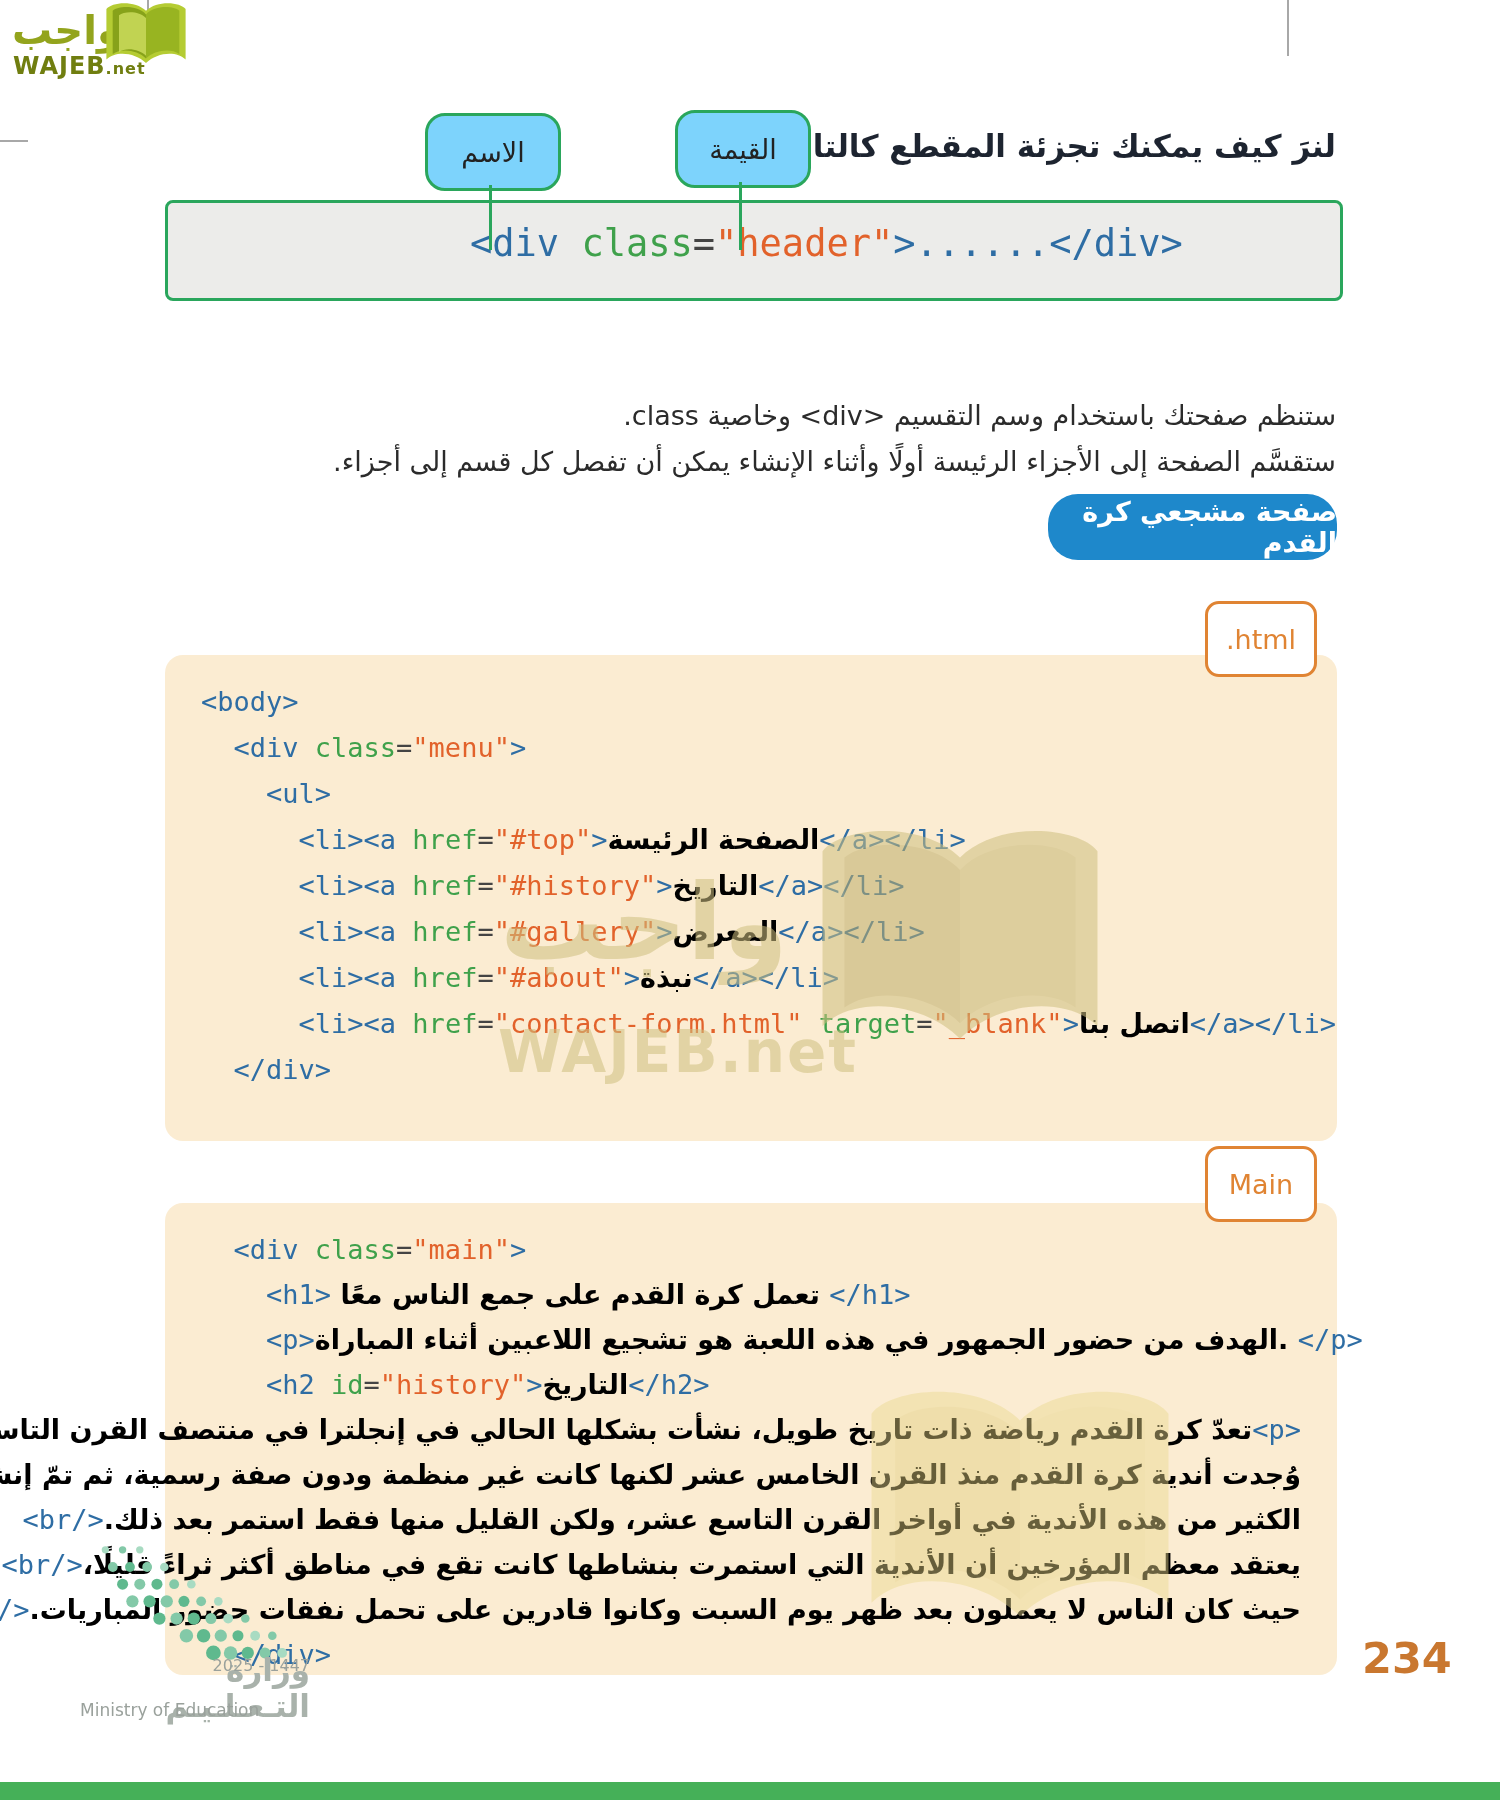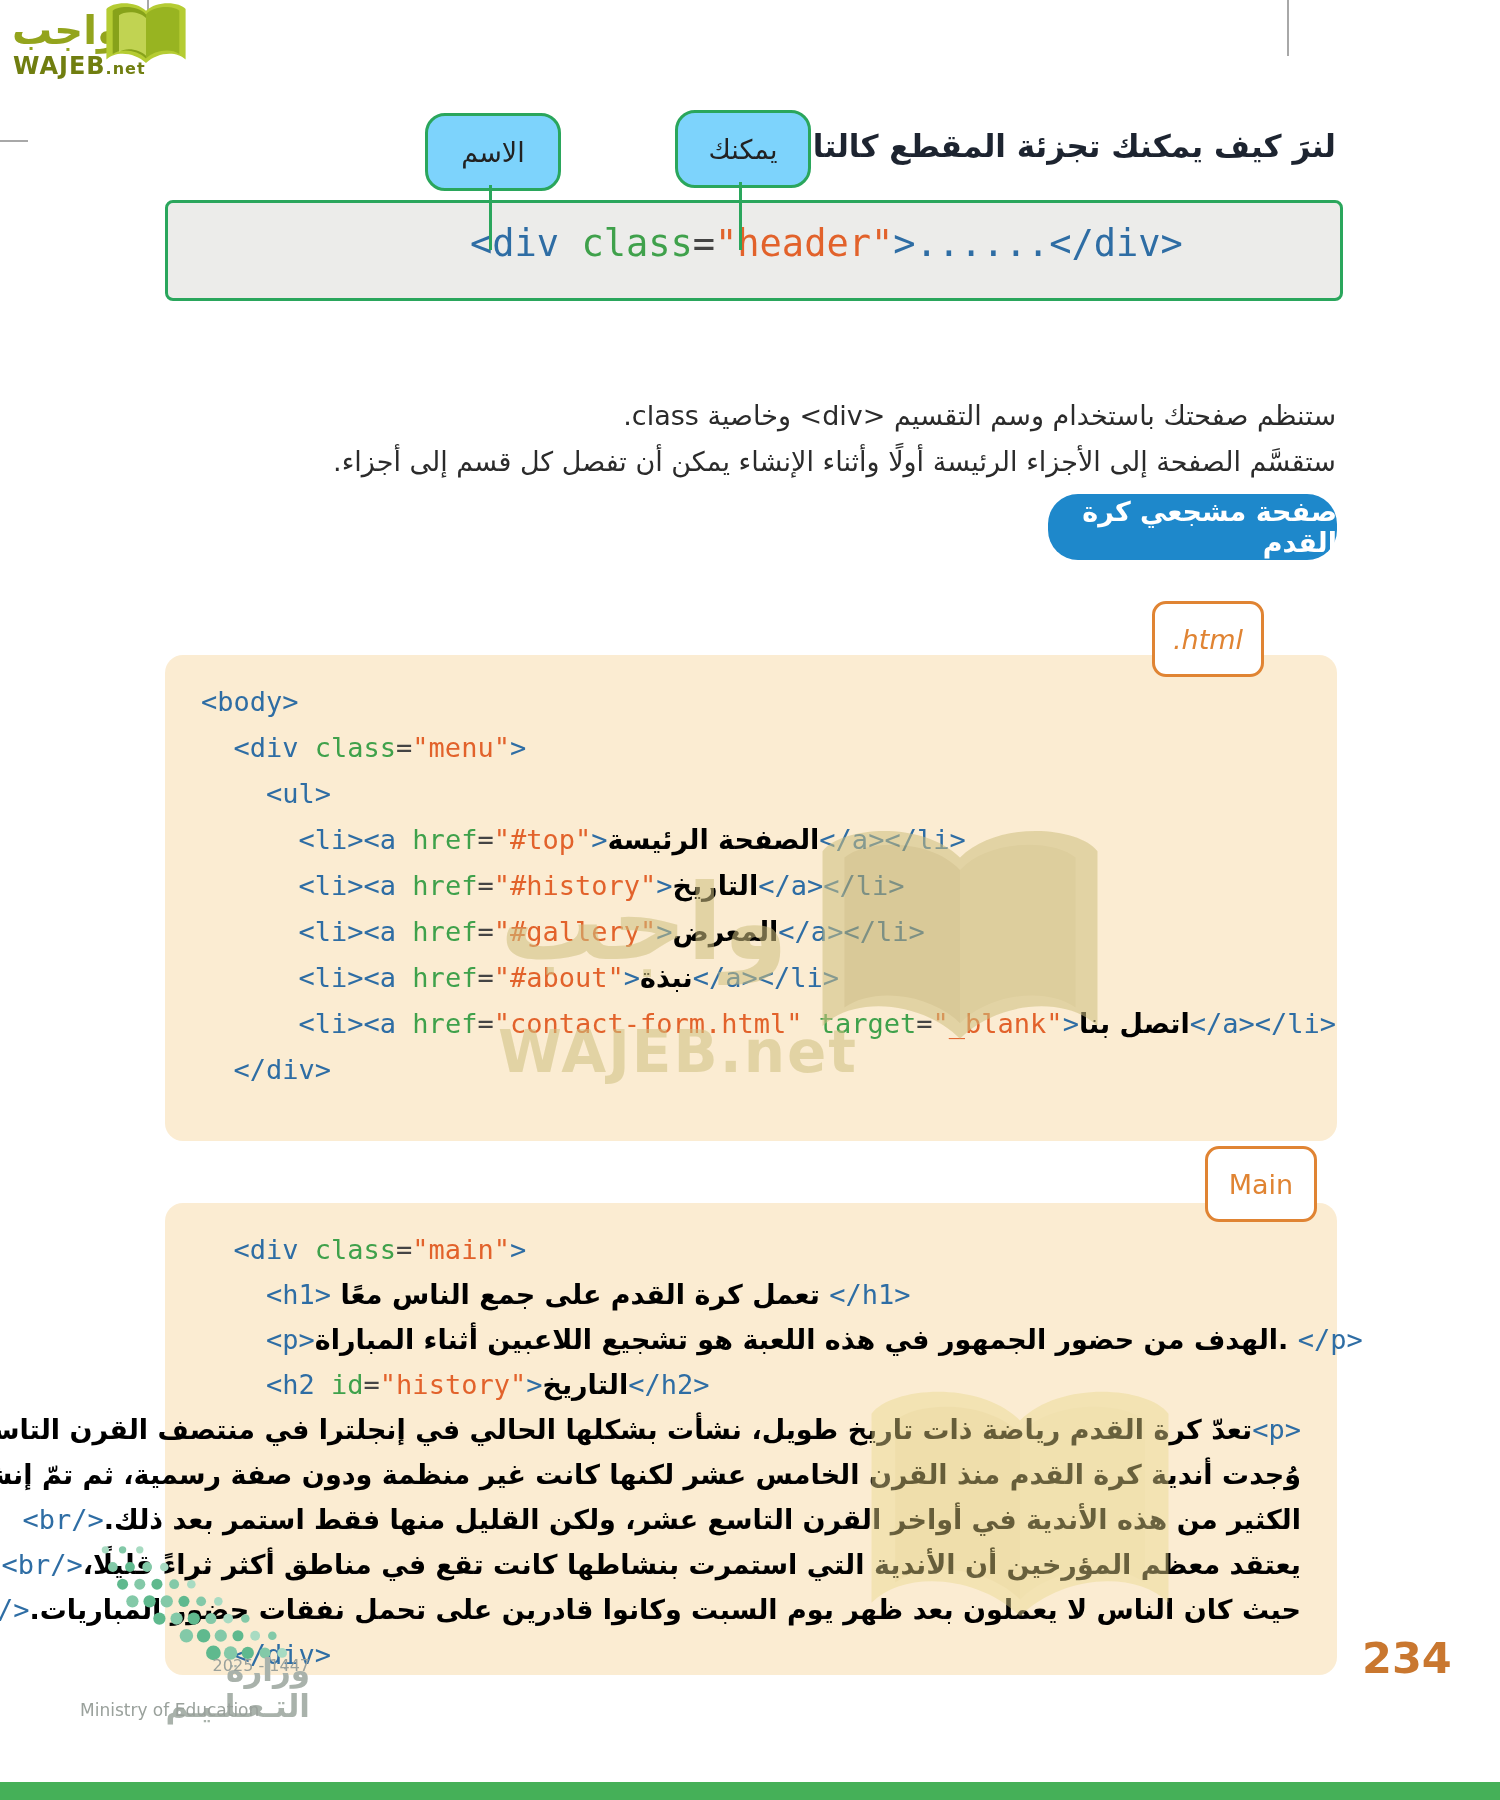--- a/index.html
+++ b/index.html
@@ -43,21 +43,21 @@
   #intro2{top:446px;}
 
   
   #badge{left:1048px;top:494px;width:289px;height:66px;background:#1e88cb;
          border-radius:30px;display:flex;align-items:center;justify-content:center;
          color:#fff;font-size:27px;font-weight:bold;direction:rtl;}
 
   
   .chip{background:#fff;border:3px solid #e08433;border-radius:14px;color:#e08433;
         display:flex;align-items:center;justify-content:center;font-size:27px;z-index:7;}
-  #chip-html{left:1152px;top:601px;width:106px;height:70px;font-style:italic;}
+  #chip-html{left:1205px;top:601px;width:106px;height:70px;}
   #chip-main{left:1205px;top:1146px;width:106px;height:70px;}
 
   
   .code-block{left:165px;width:1172px;background:#fbecd2;border-radius:18px;z-index:1;}
   #block1{top:655px;height:486px;text-decoration:underline;}
   #block2{top:1203px;height:472px;}
   .code-lines{position:absolute;left:36px;right:36px;top:24px;z-index:3;}
   .code-line{font-family:"DejaVu Sans Mono","DejaVu Sans",monospace;
              font-size:27px;line-height:46px;white-space:pre;color:#222;}
   #block2 .code-line{line-height:45px;}
@@ -102,21 +102,21 @@
       <path d="M50 12 C38 0 12 2 6 10 L6 66 C16 56 38 58 50 70 C62 58 84 56 94 66 L94 10 C88 2 62 0 50 12 Z" fill="#b5cc33"></path>
       <path d="M50 16 C41 6 20 6 13 12 L13 60 C23 53 41 56 50 65 Z" fill="#7f9a16" opacity="0.85"></path>
       <path d="M50 16 C59 6 80 6 87 12 L87 60 C77 53 59 56 50 65 Z" fill="#93af1f" opacity="0.85"></path>
       <path d="M50 20 C43 12 26 12 20 17 L20 58 C28 52 43 55 50 62 Z" fill="#cfe060" opacity="0.8"></path>
     </svg>
   </div>
 
   <div class="abs" id="heading">لنرَ كيف يمكنك تجزئة المقطع كالتالي:</div>
 
   <div class="abs callout" id="callout-name">الاسم</div>
-  <div class="abs callout" id="callout-value">يمكنك</div>
+  <div class="abs callout" id="callout-value">القيمة</div>
   <div class="abs connector" id="conn-name"></div>
   <div class="abs connector" id="conn-value"></div>
 
   <div class="abs" id="snippet-box"></div>
   <div class="abs" id="snippet"><span class="tok-tag">&lt;div</span><span class="tok-attr"> class</span><span class="tok-eq">=</span><span class="tok-val">"header"</span><span class="tok-tag">&gt;</span><span class="tok-tag">......</span><span class="tok-tag">&lt;/div</span><span class="tok-tag">&gt;</span></div>
 
   <div class="abs intro-line" id="intro1">ستنظم صفحتك باستخدام وسم التقسيم &lt;div&gt; وخاصية class.</div>
   <div class="abs" id="badge">صفحة مشجعي كرة القدم</div>
 
   <div class="abs intro-line" id="intro2">ستقسَّم الصفحة إلى الأجزاء الرئيسة أولًا وأثناء الإنشاء يمكن أن تفصل كل قسم إلى أجزاء.</div>

